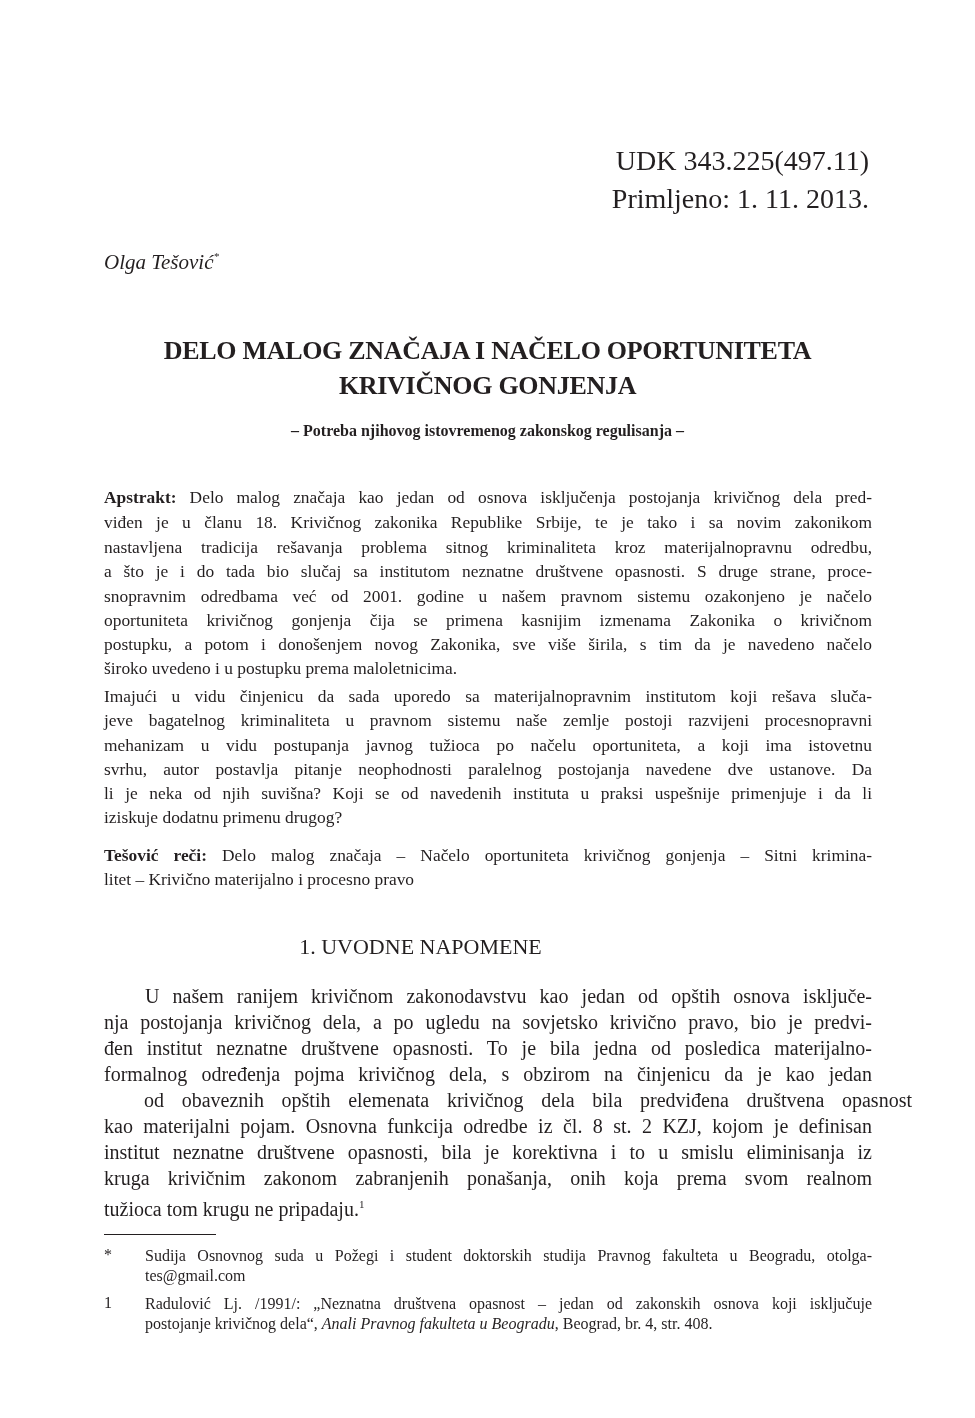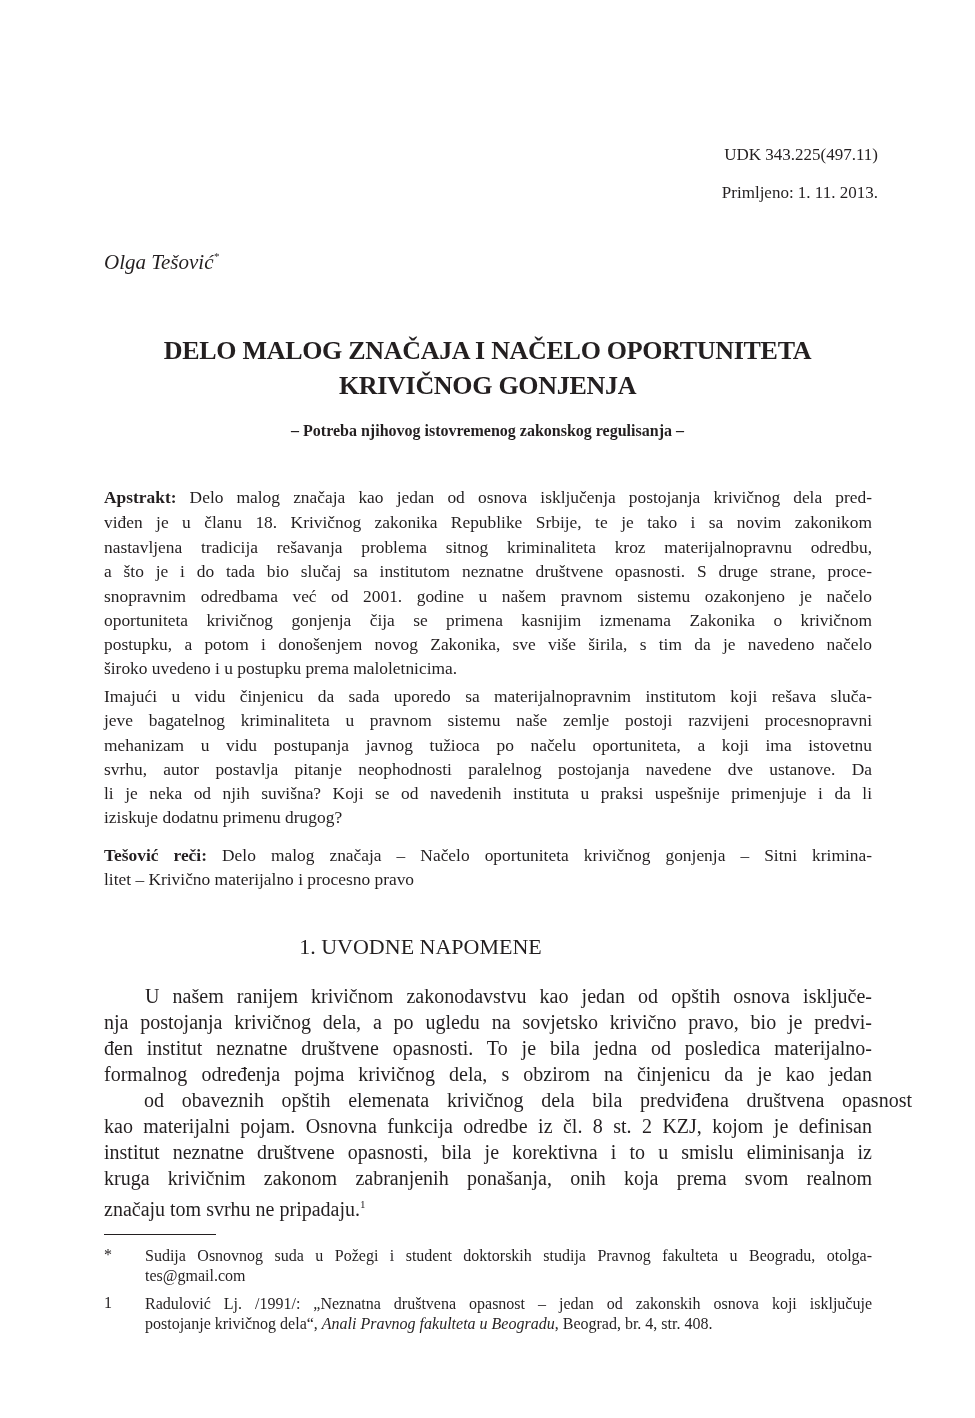--- a/index.html
+++ b/index.html
@@ -1,19 +1,19 @@
 <!DOCTYPE html>
 <html><head>
   <meta charset="utf-8">
   <style>
     html, body { margin: 0; padding: 0; background: #ffffff; }
     body { width: 975px; height: 1418px; position: relative; overflow: hidden;
            font-family: "Liberation Serif", "DejaVu Serif", serif; color: #231f20; }
     .abs { position: absolute; }
-    .meta { right: 97px; font-size: 17px; text-align: right; white-space: nowrap; }
+    .meta { right: 106px; font-size: 28px; text-align: right; white-space: nowrap; }
     .author { left: 104px; top: 250px; font-size: 21px; font-style: italic; }
     .author sup { font-size: 11px; vertical-align: 9px; font-style: italic; }
     .title { left: 0; width: 975px; text-align: center; font-size: 26px; font-weight: bold; letter-spacing: -0.3px; white-space: nowrap; }
     .subtitle { left: 0; width: 975px; text-align: center; font-size: 16px; font-weight: bold; white-space: nowrap; }
     .line { left: 104px; width: 768px; white-space: nowrap; font-size: 17.4px; line-height: 21px; }
     .just { text-align: justify; text-align-last: justify; }
     .body-line { left: 104px; width: 768px; white-space: nowrap; font-size: 20px; line-height: 26px; }
     .heading { left: 0; width: 841px; text-align: center; font-size: 22px; white-space: nowrap; }
     .rule { left: 104px; top: 1234px; width: 112px; height: 0; border-top: 1.2px solid #231f20; }
     .fn-mark { left: 104px; font-size: 16px; }
@@ -62,21 +62,21 @@
 
 <div>
   <div class="abs body-line just" style="top:983px; left:145px; width:727px;">U našem ranijem krivičnom zakonodavstvu kao jedan od opštih osnova isključe-</div>
   <div class="abs body-line just" style="top:1009px;">nja postojanja krivičnog dela, a po ugledu na sovjetsko krivično pravo, bio je predvi-</div>
   <div class="abs body-line just" style="top:1035px;">đen institut neznatne društvene opasnosti. To je bila jedna od posledica materijalno-</div>
   <div class="abs body-line just" style="top:1061px;">formalnog određenja pojma krivičnog dela, s obzirom na činjenicu da je kao jedan</div>
   <div class="abs body-line just" style="top:1087px;margin-left:40px;">od obaveznih opštih elemenata krivičnog dela bila predviđena društvena opasnost</div>
   <div class="abs body-line just" style="top:1113px;">kao materijalni pojam. Osnovna funkcija odredbe iz čl. 8 st. 2 KZJ, kojom je definisan</div>
   <div class="abs body-line just" style="top:1139px;">institut neznatne društvene opasnosti, bila je korektivna i to u smislu eliminisanja iz</div>
   <div class="abs body-line just" style="top:1165px;">kruga krivičnim zakonom zabranjenih ponašanja, onih koja prema svom realnom</div>
-  <div class="abs body-line" style="top:1191px;"><span>značaju tom svrhu ne pripadaju.</span><sup class="ref">1</sup></div>
+  <div class="abs body-line" style="top:1191px;"><span>tužioca tom krugu ne pripadaju.</span><sup class="ref">1</sup></div>
 </div>
 
 <div class="abs rule"></div>
 
 <div>
   <div class="abs fn-mark" style="top:1246px;">*</div>
   <div class="abs fn-line just" style="top:1246px;">Sudija Osnovnog suda u Požegi i student doktorskih studija Pravnog fakulteta u Beogradu, otolga-</div>
   <div class="abs fn-line" style="top:1266px;">tes@gmail.com</div>
 
   <div class="abs fn-mark" style="top:1294px;">1</div>

